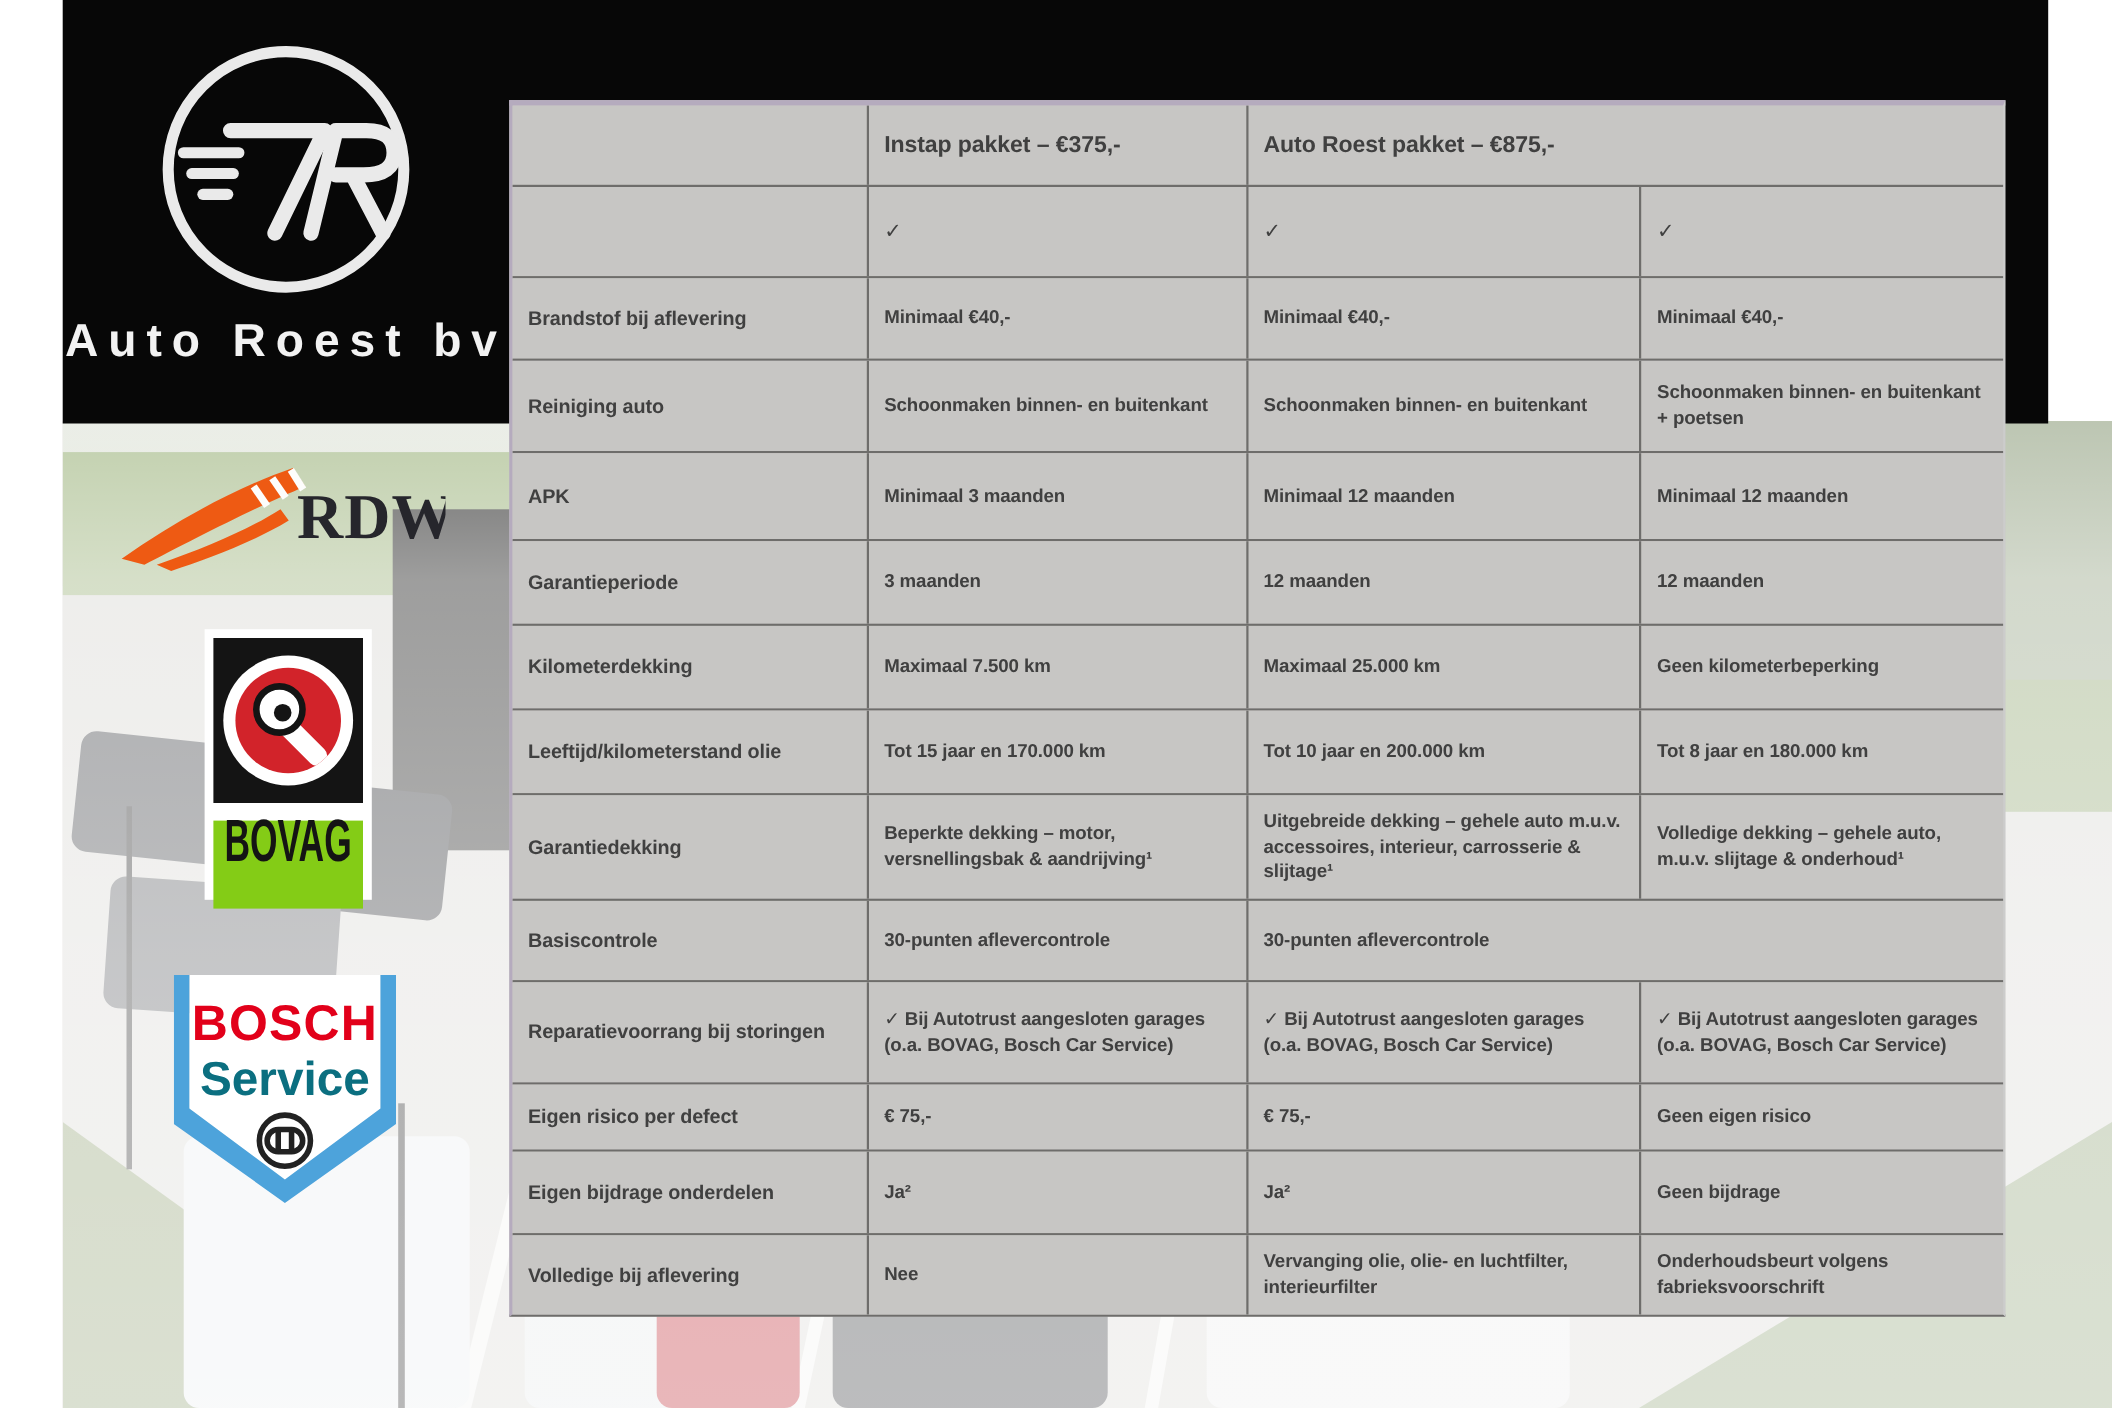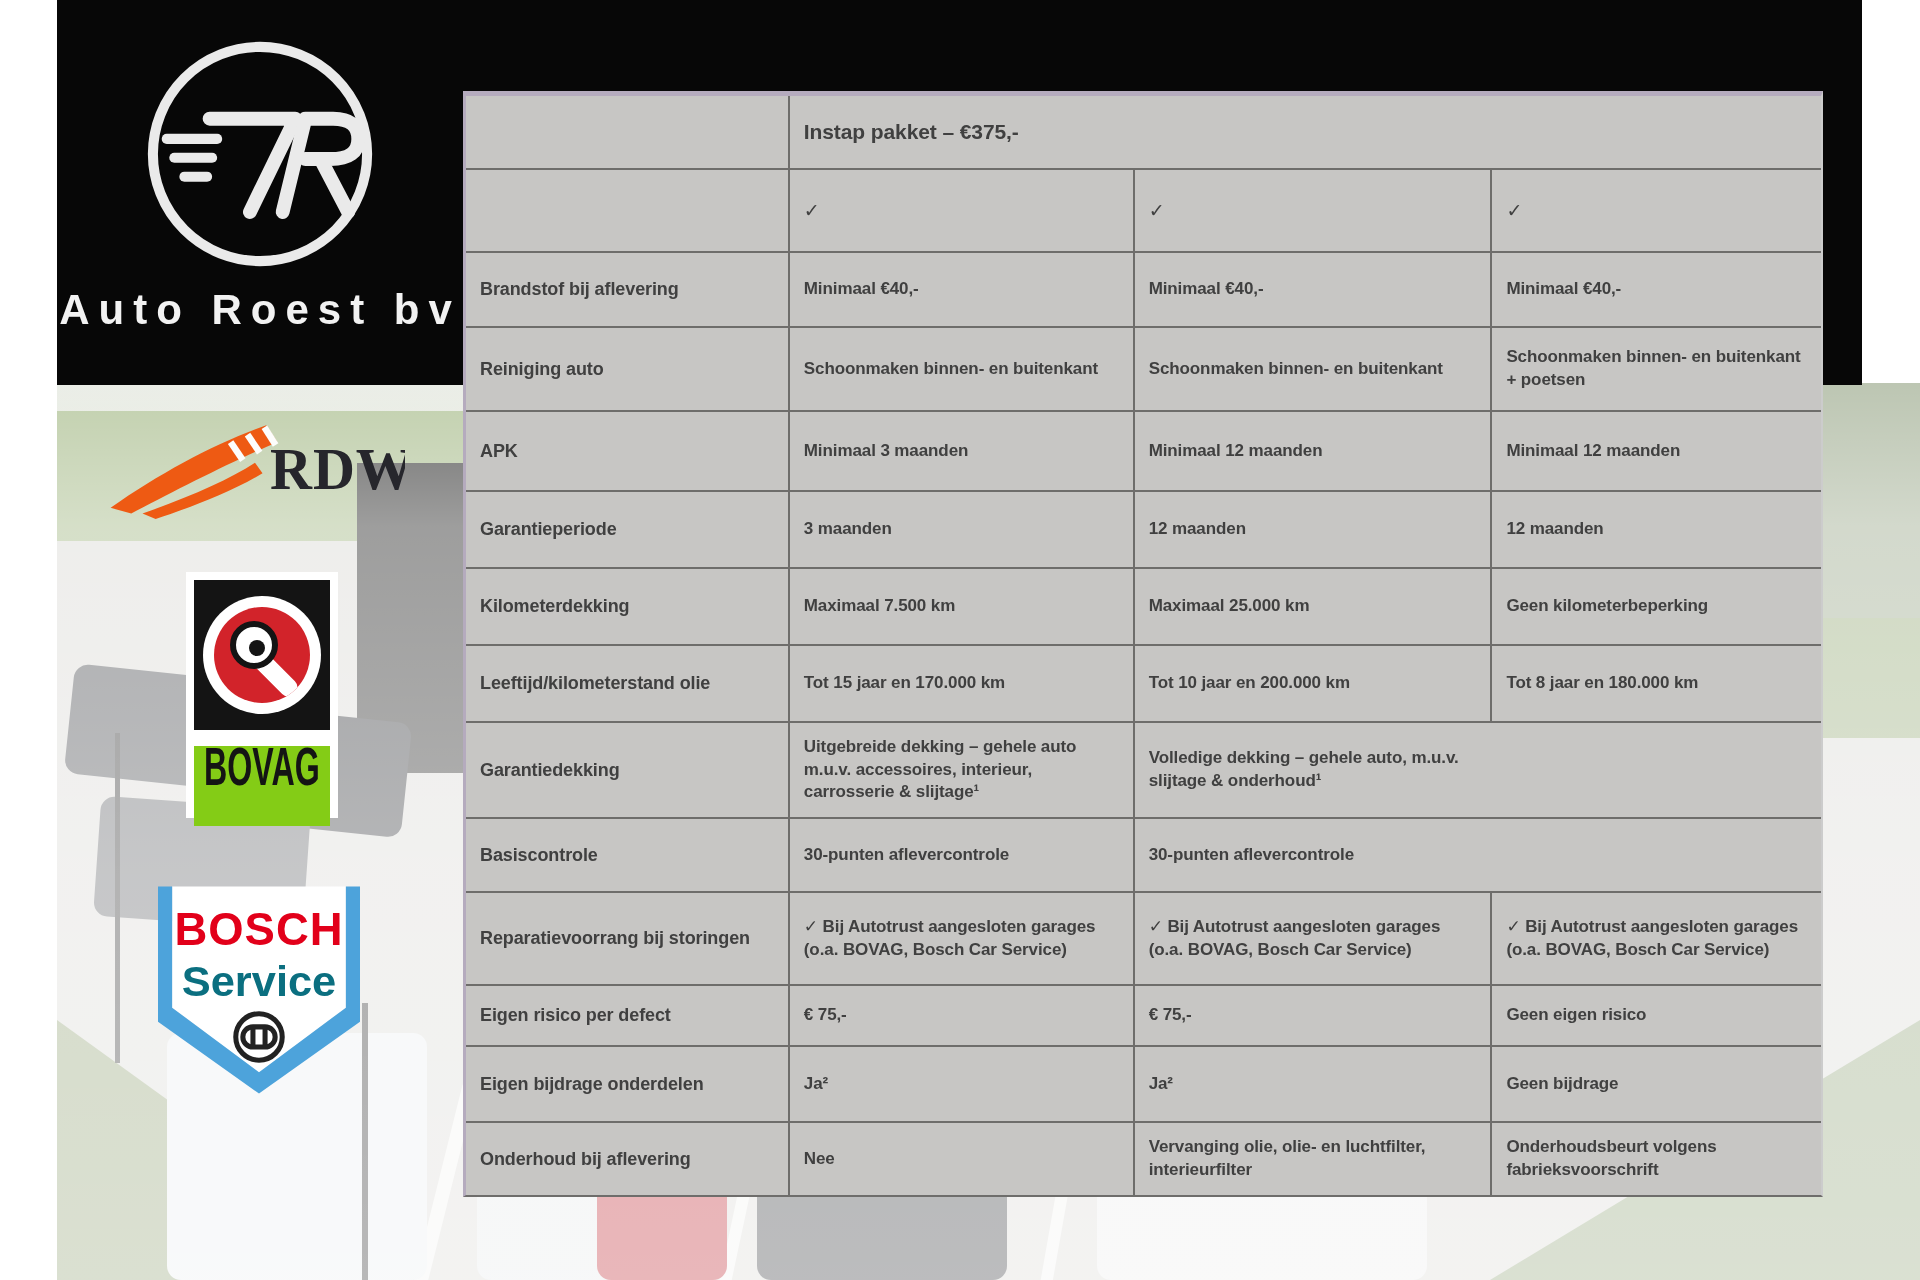--- a/index.html
+++ b/index.html
@@ -173,20 +173,21 @@
       <rect x="84" y="139" width="32" height="20" rx="10"></rect>
       <line x1="94" y1="139" x2="94" y2="159"></line>
       <line x1="106" y1="139" x2="106" y2="159"></line>
     </g>
   </svg>
 
   <div class="pkg-table">
       <div class="t-row">
         <div class="t-cell"></div>
         <div class="t-cell">Instap pakket – €375,-</div>
+        <div class="t-cell">Auto Roest pakket – €875,-</div>
       </div>
       <div class="t-row">
         <div class="t-cell"></div>
         <div class="t-cell">✓</div>
         <div class="t-cell">✓</div>
         <div class="t-cell">✓</div>
       </div>
       <div class="t-row">
         <div class="t-cell">Brandstof bij aflevering</div>
         <div class="t-cell">Minimaal €40,-</div>
@@ -218,20 +219,21 @@
         <div class="t-cell">Geen kilometerbeperking</div>
       </div>
       <div class="t-row">
         <div class="t-cell">Leeftijd/kilometerstand olie</div>
         <div class="t-cell">Tot 15 jaar en 170.000 km</div>
         <div class="t-cell">Tot 10 jaar en 200.000 km</div>
         <div class="t-cell">Tot 8 jaar en 180.000 km</div>
       </div>
       <div class="t-row">
         <div class="t-cell">Garantiedekking</div>
+        <div class="t-cell">Beperkte dekking – motor, versnellingsbak &amp; aandrijving¹</div>
         <div class="t-cell">Uitgebreide dekking – gehele auto m.u.v. accessoires, interieur, carrosserie &amp; slijtage¹</div>
         <div class="t-cell">Volledige dekking – gehele auto, m.u.v. slijtage &amp; onderhoud¹</div>
       </div>
       <div class="t-row">
         <div class="t-cell">Basiscontrole</div>
         <div class="t-cell">30-punten aflevercontrole</div>
         <div class="t-cell">30-punten aflevercontrole</div>
       </div>
       <div class="t-row">
         <div class="t-cell">Reparatievoorrang bij storingen</div>
@@ -245,20 +247,20 @@
         <div class="t-cell">€ 75,-</div>
         <div class="t-cell">Geen eigen risico</div>
       </div>
       <div class="t-row">
         <div class="t-cell">Eigen bijdrage onderdelen</div>
         <div class="t-cell">Ja²</div>
         <div class="t-cell">Ja²</div>
         <div class="t-cell">Geen bijdrage</div>
       </div>
       <div class="t-row">
-        <div class="t-cell">Onderhoud bij aflevering</div>
+        <div class="t-cell">Volledige bij aflevering</div>
         <div class="t-cell">Nee</div>
         <div class="t-cell">Vervanging olie, olie- en luchtfilter, interieurfilter</div>
         <div class="t-cell">Onderhoudsbeurt volgens fabrieksvoorschrift</div>
       </div>
     </div>
 
 </div>
 
 </body></html>

